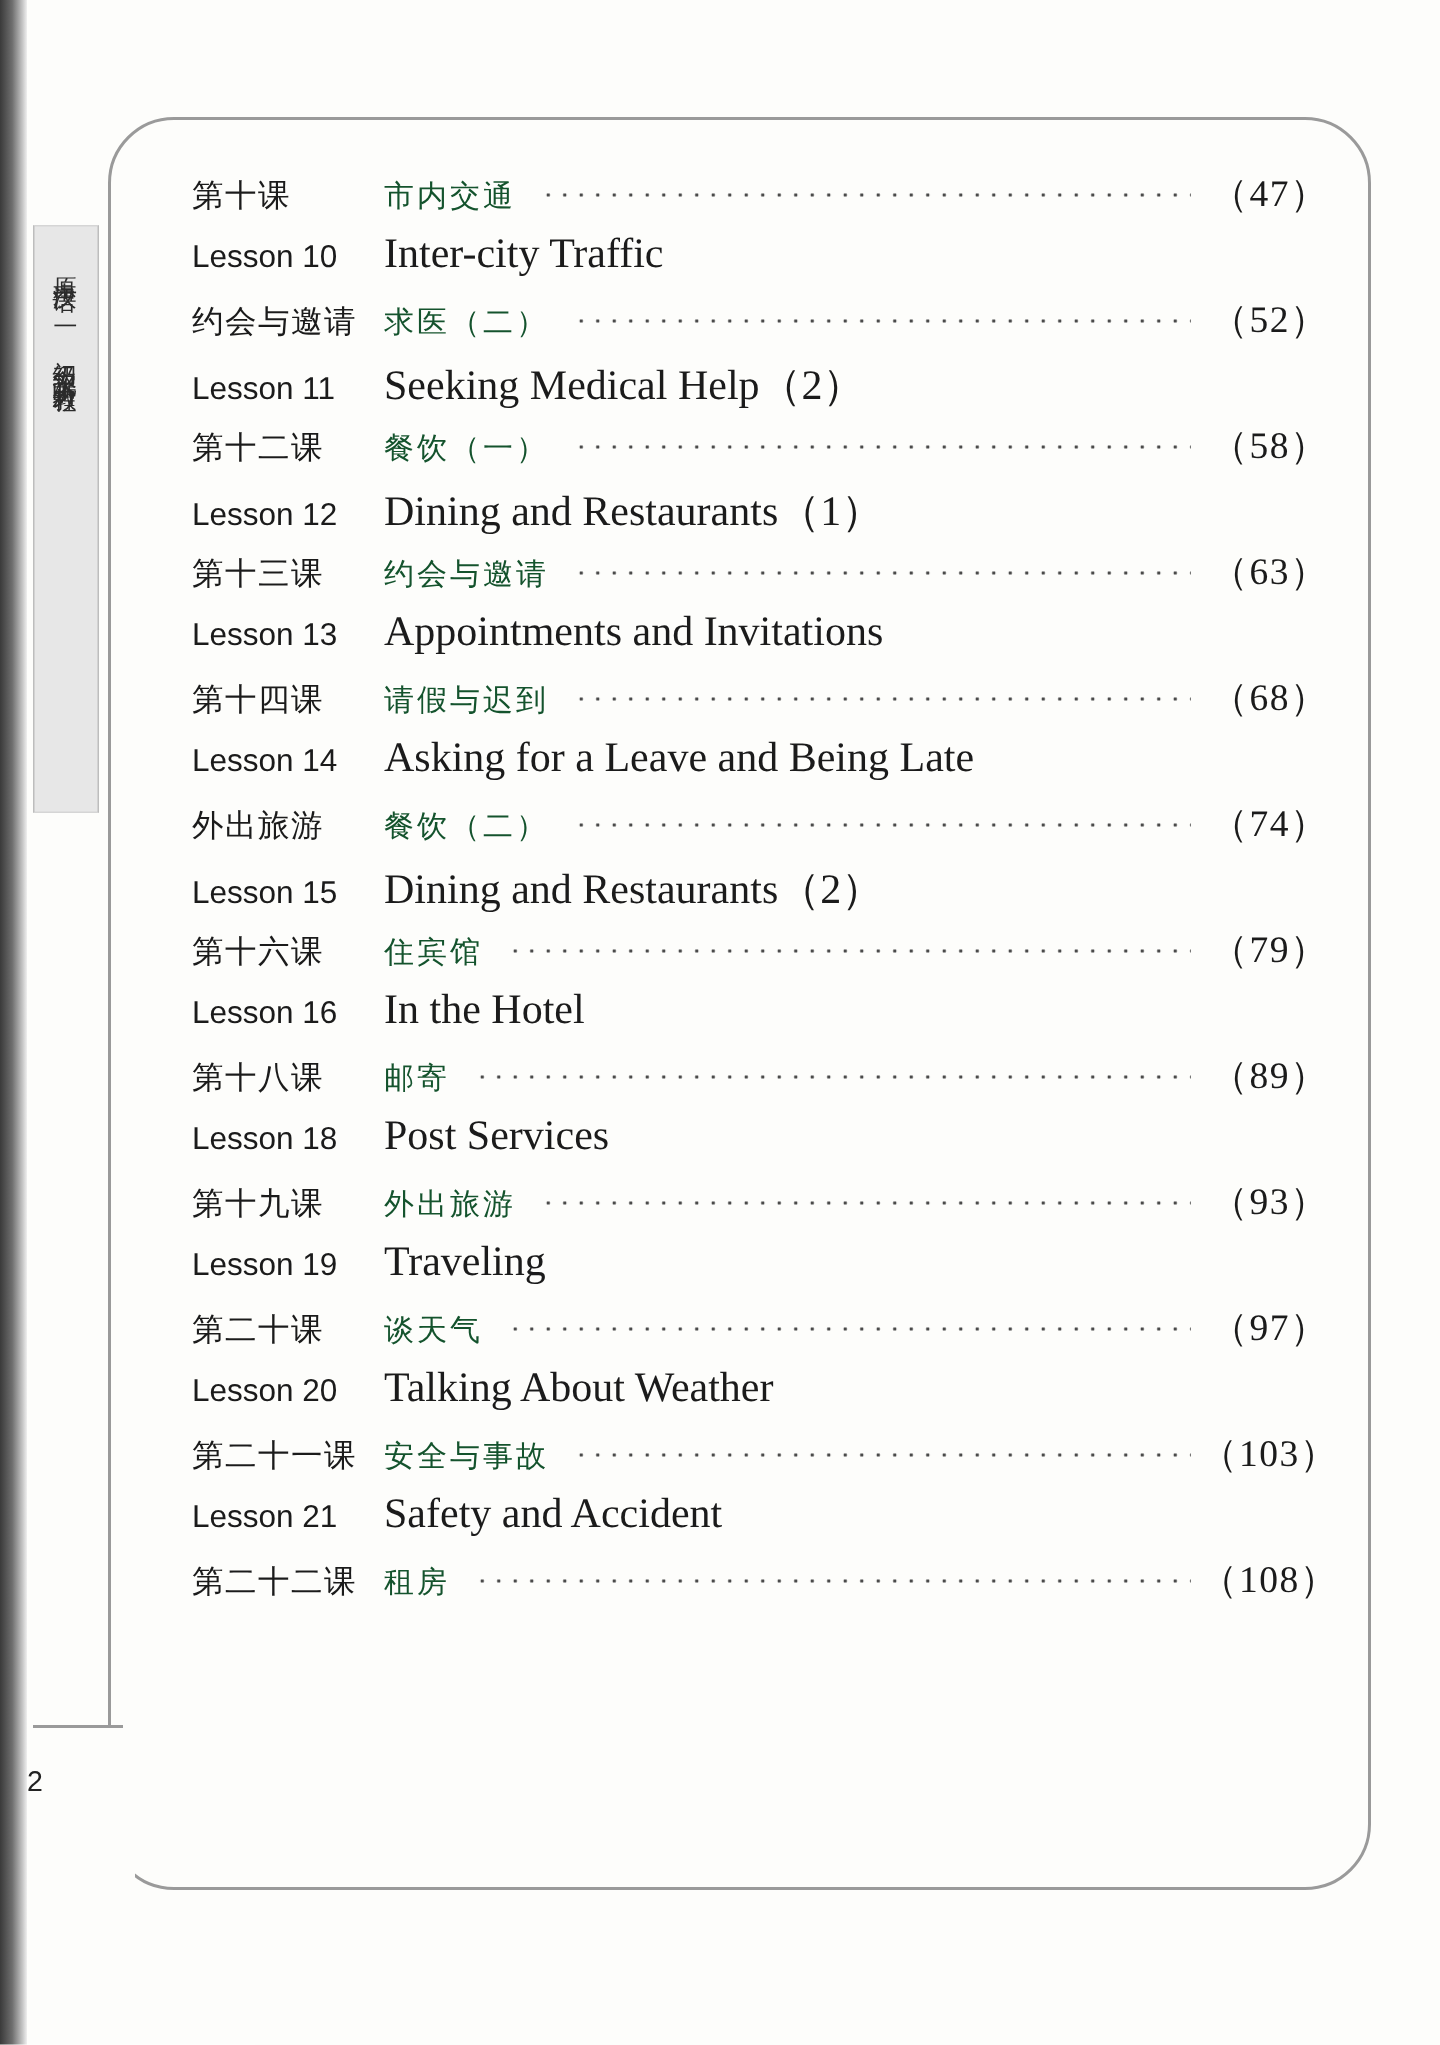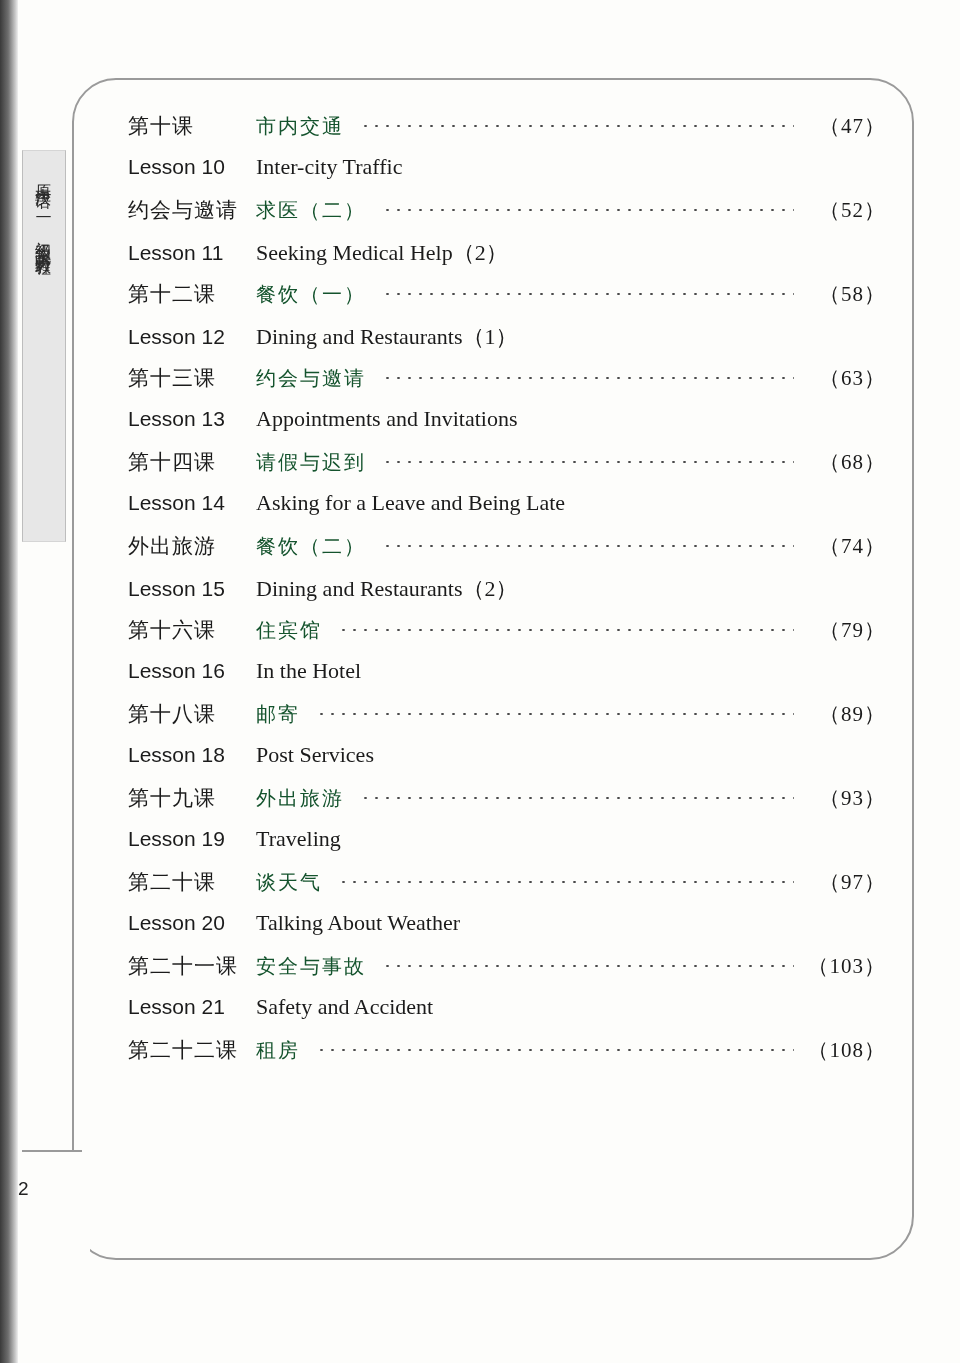--- a/index.html
+++ b/index.html
@@ -140,21 +140,21 @@
   }
   .title-cn {
     font-family: "DejaVu Sans", sans-serif;
     font-size: 20px;
     color: #14532d;
     letter-spacing: 2px;
     padding-right: 10px;
   }
   .title-en {
     font-family: "Liberation Serif", serif;
-    font-size: 22px;
+    font-size: 28px;
     color: #1b1b1b;
     padding-left: 0px;
   }
   .dots {
     flex: 1 1 auto;
     overflow: hidden;
     height: 20px;
     position: relative;
     margin: 0 6px;
   }
@@ -165,21 +165,21 @@
     right: 0;
     bottom: 6px;
     height: 2px;
     background-image: radial-gradient(circle, #4a4a4a 1px, transparent 1.4px);
     background-size: 11px 2px;
     background-repeat: repeat-x;
   }
   .page-num {
     flex: 0 0 auto;
     font-family: "Liberation Serif", serif;
-    font-size: 21px;
+    font-size: 25px;
     color: #1b1b1b;
     width: 86px;
     text-align: right;
     letter-spacing: 1px;
   }
 </style>
 </head>
 <body>
 
 <div class="page">

